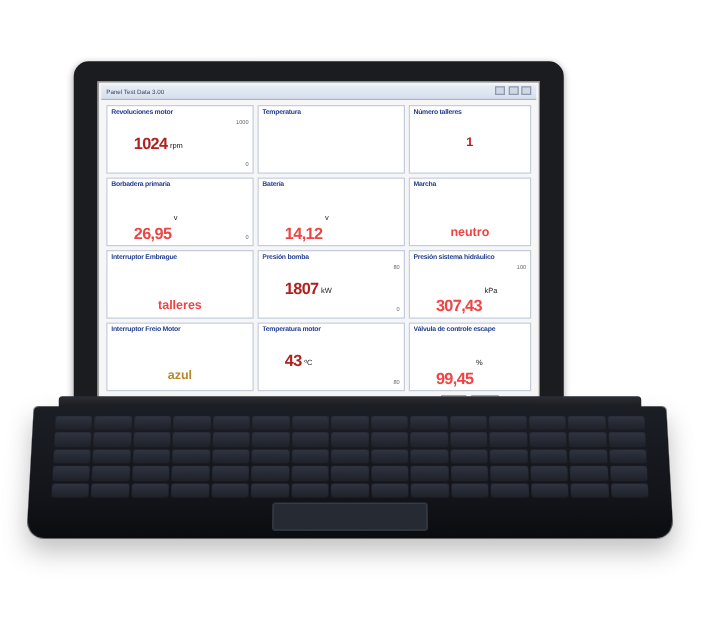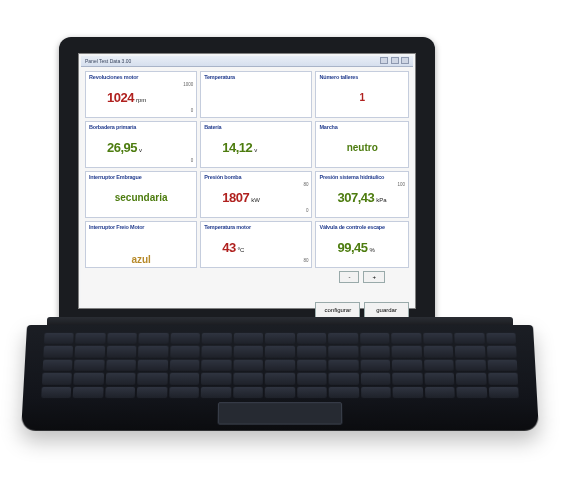--- a/index.html
+++ b/index.html
@@ -16,26 +16,27 @@
   .laptop {
     position: absolute;
     left: 59px;
     top: 37px;
     width: 442px;
     height: 401px;
   }
 
   .lid {
     position: absolute;
-    left: 0; top: 0;
+    left: 0; top: 12px;
     width: 376px;
     height: 288px;
     background: #1a1c20;
     border-radius: 12px 12px 6px 6px;
     box-shadow: 0 2px 6px rgba(0,0,0,.35);
+    padding-left: 16px;
   }
 
   .screen {
     position: absolute;
     left: 19px; top: 16px;
     right: 19px; bottom: 16px;
     background: #f4f5f6;
     box-shadow: inset 0 0 0 1px #808080;
   }
 
@@ -136,21 +137,21 @@
     align-items: center;
   }
   .value {
     font-size: 13px;
     font-weight: bold;
     letter-spacing: -.5px;
     margin-left: 18px;
     white-space: nowrap;
   }
   .value.red   { color: #b0211f; }
-  .value.green { color: #4d7c0f; }
+  .value.green { color: #ef4444; margin-top: 28px; }
   .value.gold  { color: #b78a2a; margin-top: 24px; }
   .unit {
     font-size: 6px;
     color: #222;
     margin-left: 2px;
     margin-top: 4px;
   }
   .ticks {
     width: 16px;
     align-self: stretch;
@@ -261,21 +262,21 @@
             <div class="panel-body">
               <span class="value green statusval">neutro</span>
             </div>
           </div>
 
 
 
           <div class="panel">
             <div class="panel-title">Interruptor Embrague</div>
             <div class="panel-body">
-              <span class="value green statusval">secundaria</span>
+              <span class="value green statusval">talleres</span>
             </div>
           </div>
 
           <div class="panel">
             <div class="panel-title">Presión bomba</div>
             <div class="panel-body">
               <span class="value red">1807</span>
               <span class="unit">kW</span>
               <div class="ticks">
                 <span>80</span>

